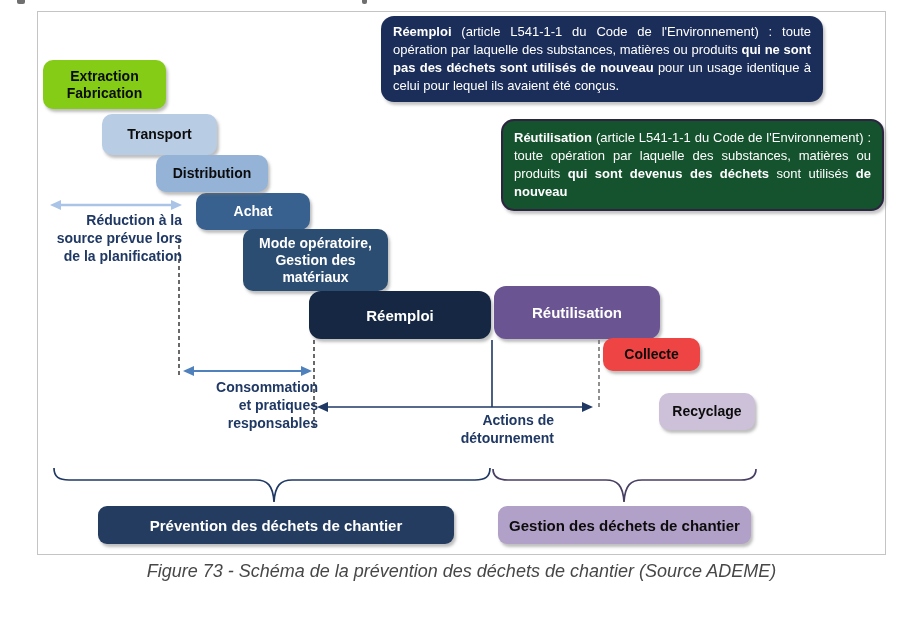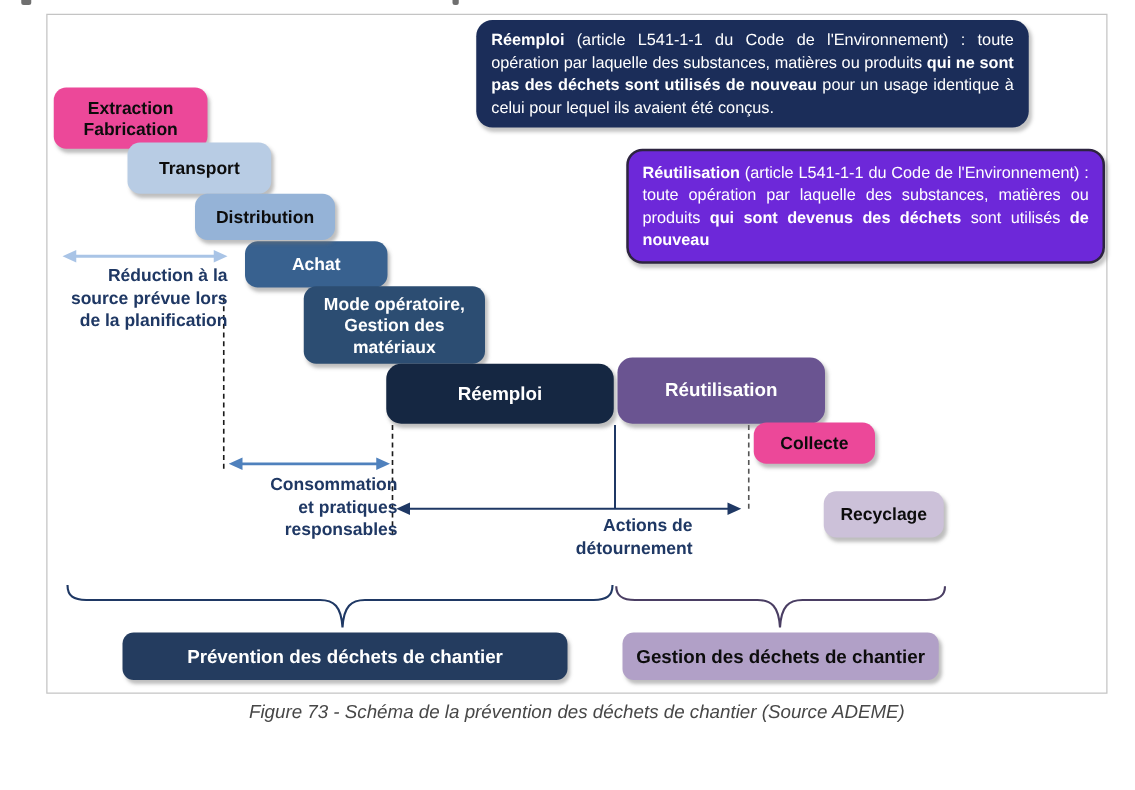--- a/index.html
+++ b/index.html
@@ -17,59 +17,59 @@
   }
   .svg-layer{position:absolute;left:0;top:0;width:849px;height:544px;pointer-events:none;}
 
   .step{
     position:absolute;display:flex;align-items:center;justify-content:center;
     text-align:center;font-weight:bold;font-size:14px;line-height:17px;
     border-radius:10px;white-space:pre-line;
     box-shadow:2px 3px 3px rgba(110,110,110,.45);
     box-sizing:border-box;padding:2px 6px;
   }
-  .s-extraction{left:5px;top:58px;width:123px;height:49px;background:#ec4899;color:#0c0c0c;}
+  .s-extraction{left:5px;top:48px;width:123px;height:49px;background:#84cc16;color:#0c0c0c;}
   .s-transport{left:64px;top:102px;width:115px;height:41px;background:#b8cce4;color:#0c0c0c;}
   .s-distribution{left:118px;top:143px;width:112px;height:37px;background:#95b3d7;color:#0c0c0c;}
   .s-achat{left:158px;top:181px;width:114px;height:37px;background:#38618f;color:#ffffff;}
   .s-mode{left:205px;top:217px;width:145px;height:62px;background:#2c4d72;color:#ffffff;}
   .s-reemploi{left:271px;top:279px;width:182px;height:48px;background:#152742;color:#ffffff;font-size:15px;border-radius:12px;}
   .s-reutilisation{left:456px;top:274px;width:166px;height:53px;background:#6a5491;color:#ffffff;font-size:15px;border-radius:12px;}
-  .s-collecte{left:565px;top:326px;width:97px;height:33px;background:#ec4899;color:#0c0c0c;}
+  .s-collecte{left:565px;top:326px;width:97px;height:33px;background:#ef4444;color:#0c0c0c;}
   .s-recyclage{left:621px;top:381px;width:96px;height:37px;background:#ccc1d9;color:#0c0c0c;text-align:right;}
   .s-autres{left:646px;top:402px;width:140px;height:54px;background:#e6e0ed;color:#0c0c0c;}
 
   .defbox{
     position:absolute;border-radius:13px;color:#ffffff;font-size:13px;line-height:18px;
     text-align:justify;box-sizing:border-box;
     box-shadow:2px 3px 3px rgba(110,110,110,.4);
   }
   .d-reemploi{left:343px;top:4px;width:442px;height:86px;background:#1b2d59;padding:7px 12px;}
-  .d-reutilisation{left:463px;top:107px;width:383px;height:92px;background:#6d28d9;border:2px solid #2d2440;padding:8px 11px;}
+  .d-reutilisation{left:463px;top:107px;width:383px;height:92px;background:#14532d;border:2px solid #2d2440;padding:8px 11px;}
   .defbox b{font-weight:bold;}
 
   .note{
     position:absolute;text-align:right;font-weight:bold;color:#1f3864;
     font-size:14px;line-height:18px;white-space:pre-line;
   }
   .n-reduction{left:14px;top:199px;width:130px;}
   .n-consommation{left:140px;top:366px;width:140px;}
   .n-actions{left:366px;top:399px;width:150px;}
 
   .phase{
     position:absolute;display:flex;align-items:center;justify-content:center;
     font-weight:bold;font-size:15px;border-radius:9px;
     box-shadow:2px 3px 3px rgba(110,110,110,.45);box-sizing:border-box;
   }
   .p-prevention{left:60px;top:494px;width:356px;height:38px;background:#243c5f;color:#ffffff;}
   .p-gestion{left:460px;top:494px;width:253px;height:38px;background:#b1a0c7;color:#0c0c0c;}
 
   .caption{
     position:absolute;left:37px;top:561px;width:849px;text-align:center;
-    font-style:italic;font-size:15px;color:#474747;
+    font-style:italic;font-size:18px;color:#474747;
   }
 </style>
 </head>
 <body>
 
 <div class="canvas">
 
   <div class="cut-mark m1"></div>
   <div class="cut-mark m2"></div>
 

